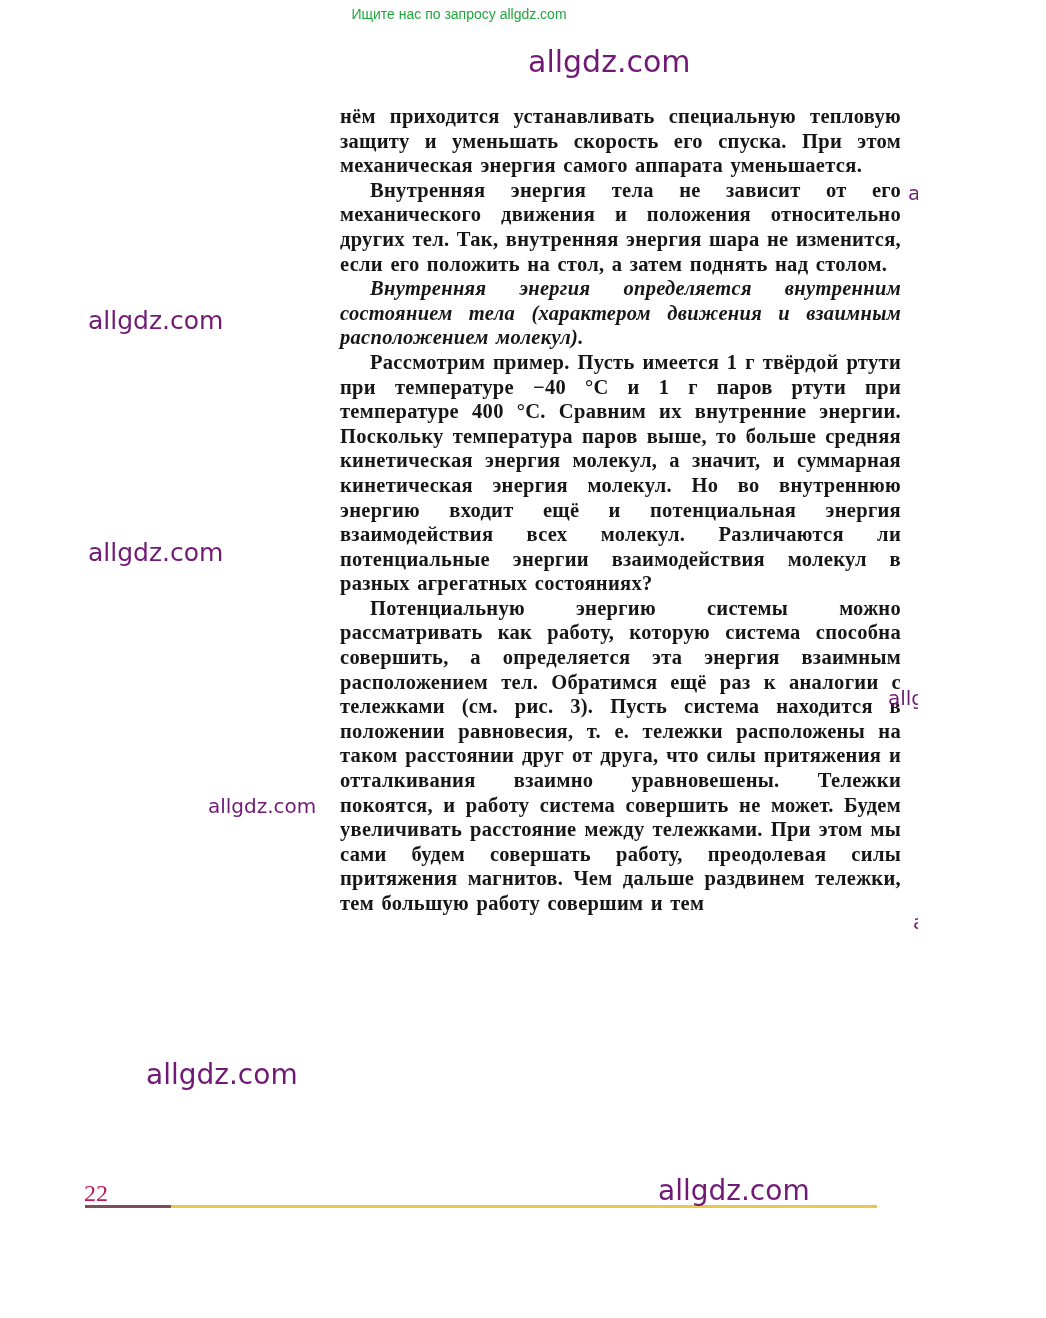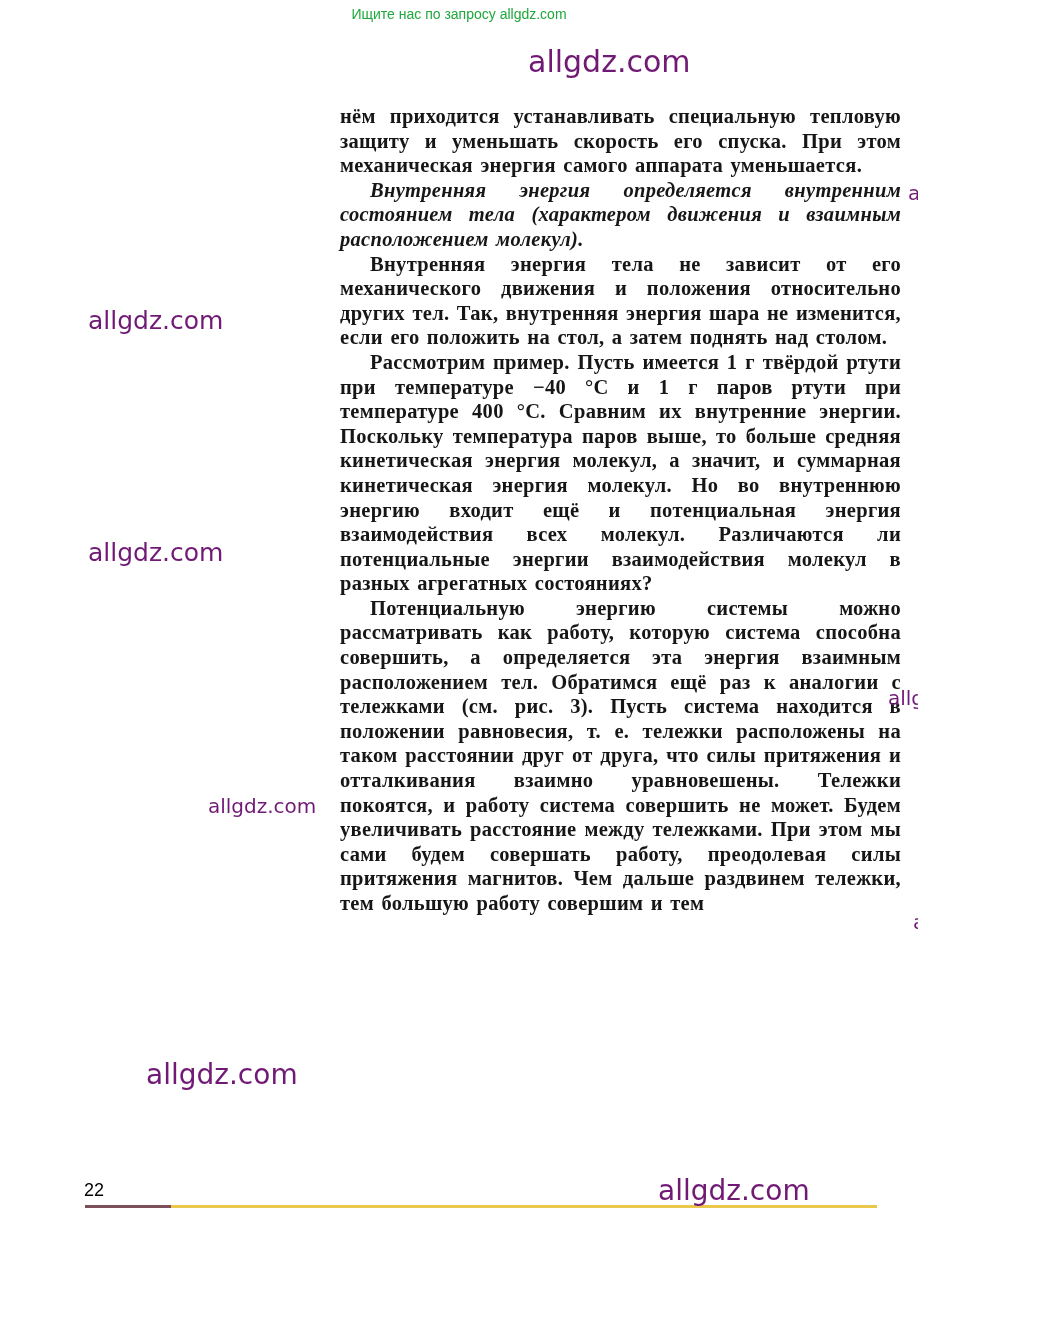--- a/index.html
+++ b/index.html
@@ -70,23 +70,23 @@
   }
   .text-column p.italic {
     font-style: italic;
   }
 
   
   .page-number {
     position: absolute;
     top: 1180px;
     left: 84px;
-    font-size: 18px;
-    color: #000000;
-    font-family: Liberation Sans, sans-serif;
+    font-size: 24px;
+    color: #be185d;
+    font-family: Liberation Serif, serif;
   }
   .rule {
     position: absolute;
     top: 1205px;
     left: 85px;
     width: 792px;
     height: 3px;
     display: flex;
   }
   .rule-maroon {
@@ -114,22 +114,22 @@
 <body>
 
 <div class="page">
 
   <div class="top-notice">Ищите нас по запросу allgdz.com</div>
 
   <div class="wm wm-header">allgdz.com</div>
 
   <div class="text-column">
     <p class="para first">нём приходится устанавливать специальную тепловую защиту и уменьшать скорость его спуска. При этом механическая энергия самого аппарата уменьшается.</p>
+    <p class="para">Внутренняя энергия тела не зависит от его механического движения и положения относительно других тел. Так, внутренняя энергия шара не изменится, если его положить на стол, а затем поднять над столом.</p>
     <p class="para italic">Внутренняя энергия определяется внутренним состоянием тела (характером движения и взаимным расположением молекул).</p>
-    <p class="para">Внутренняя энергия тела не зависит от его механического движения и положения относительно других тел. Так, внутренняя энергия шара не изменится, если его положить на стол, а затем поднять над столом.</p>
     <p class="para">Рассмотрим пример. Пусть имеется 1 г твёрдой ртути при температуре −40 °С и 1 г паров ртути при температуре 400 °С. Сравним их внутренние энергии. Поскольку температура паров выше, то больше средняя кинетическая энергия молекул, а значит, и суммарная кинетическая энергия молекул. Но во внутреннюю энергию входит ещё и потенциальная энергия взаимодействия всех молекул. Различаются ли потенциальные энергии взаимодействия молекул в разных агрегатных состояниях?</p>
     <p class="para">Потенциальную энергию системы можно рассматривать как работу, которую система способна совершить, а определяется эта энергия взаимным расположением тел. Обратимся ещё раз к аналогии с тележками (см. рис. 3). Пусть система находится в положении равновесия, т. е. тележки расположены на таком расстоянии друг от друга, что силы притяжения и отталкивания взаимно уравновешены. Тележки покоятся, и работу система совершить не может. Будем увеличивать расстояние между тележками. При этом мы сами будем совершать работу, преодолевая силы притяжения магнитов. Чем дальше раздвинем тележки, тем большую работу совершим и тем</p>
   </div>
 
   <div class="wm wm-left-1">allgdz.com</div>
   <div class="wm wm-left-2">allgdz.com</div>
   <div class="wm wm-left-3">allgdz.com</div>
   <div class="wm wm-left-4">allgdz.com</div>
   <div class="wm wm-right-1">allgdz.com</div>
   <div class="wm wm-right-2">allgdz.com</div>

